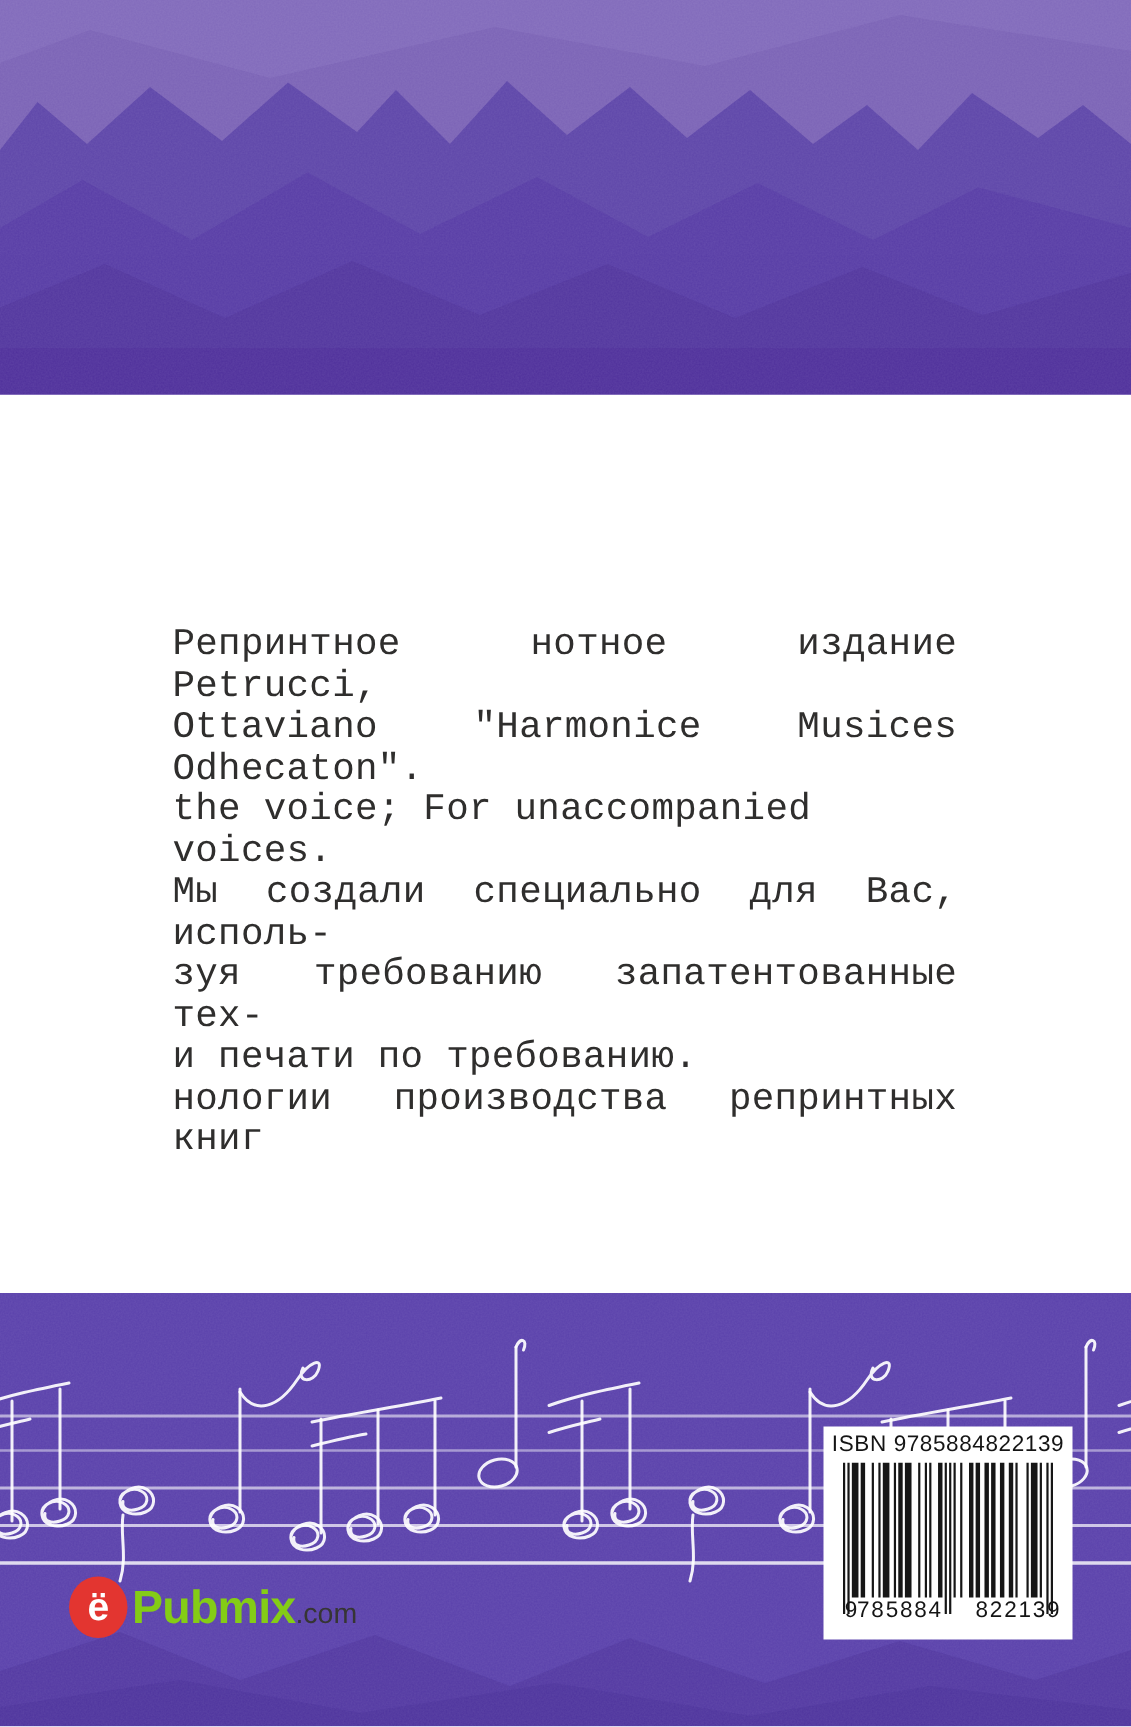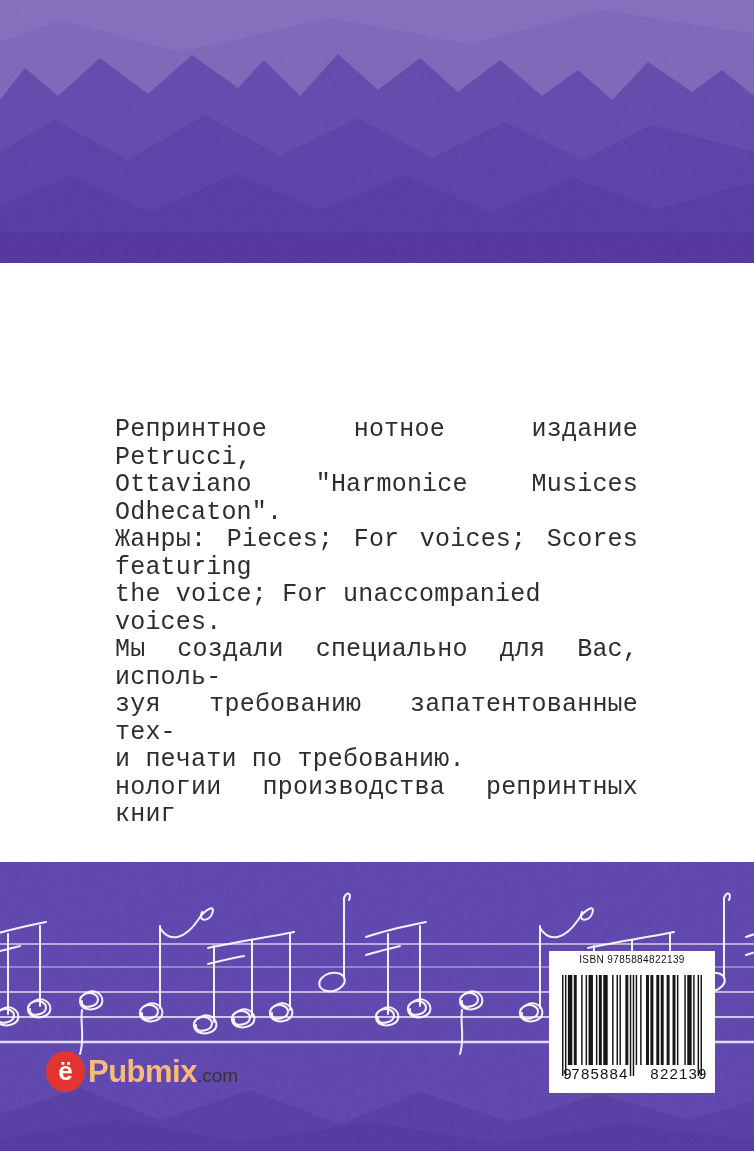--- a/index.html
+++ b/index.html
@@ -25,21 +25,21 @@
     background:var(--footer_bg,#5b42ac);
   }
   .footer-svg{position:absolute;left:0;top:0;width:754px;height:289px;}
   
   .barcode{
     position:absolute;left:549px;top:89px;width:166px;height:142px;
     background:#ffffff;
   }
   .barcode .isbn{
     position:absolute;left:0;top:3px;width:100%;text-align:center;
-    font-size:10px;letter-spacing:0.4px;color:#141414;
+    font-size:15px;letter-spacing:0.4px;color:#141414;
   }
   .barcode svg{position:absolute;left:13px;top:24px;}
   .barcode svg rect{fill:#161616;}
   .bdigit{
     position:absolute;top:114px;transform:translateX(-50%);
     font-size:15px;letter-spacing:1.2px;color:#141414;white-space:nowrap;
   }
   .bd0{left:19px;}
   .bd1{left:51px;}
   .bd2{left:130px;}
@@ -48,21 +48,21 @@
   .logo-badge{
     position:absolute;left:0;top:0;width:39px;height:41px;border-radius:50%;
     background:var(--accent_red,#e33530);
     display:flex;align-items:center;justify-content:center;
   }
   .logo-symbol{
     color:#ffffff;font-weight:700;font-size:26px;line-height:1;
     padding-bottom:2px;
   }
   .logo-text{position:absolute;left:42px;top:3px;white-space:nowrap;}
-  .logo-wordmark{font-weight:700;font-size:31px;color:#fdba74;letter-spacing:-0.5px;}
+  .logo-wordmark{font-weight:700;font-size:31px;color:#84cc16;letter-spacing:-0.5px;}
   .logo-tld{font-weight:400;font-size:19px;color:#363534;}
 </style>
 </head>
 <body>
 
 <div class="cover">
 
   <svg class="header-art" viewBox="0 0 754 263" preserveAspectRatio="none">
     <defs>
       <filter id="gr1" x="0" y="0" width="100%" height="100%">
@@ -75,21 +75,20 @@
     <polygon fill="#5e46a9" points="0,100 25,68 58,96 100,58 148,94 192,55 238,88 264,60 300,96 338,54 378,90 420,58 458,92 500,60 542,96 578,70 612,100 648,62 692,92 722,70 754,96 754,263 0,263"></polygon>
     <polygon fill="#583da6" points="0,152 55,120 128,160 205,115 280,156 358,118 432,158 505,122 582,160 652,125 754,152 754,263 0,263"></polygon>
     <polygon fill="#53379f" points="0,205 70,176 150,212 235,174 320,210 405,176 490,212 575,178 655,210 754,182 754,263 0,263"></polygon>
     <rect x="0" y="232" width="754" height="31" fill="#50319c"></rect>
     <rect x="0" y="0" width="754" height="263" filter="url(#gr1)" opacity="0.13"></rect>
   </svg>
 
   <div class="desc">
     <div class="line j">Репринтное нотное издание Petrucci,</div>
     <div class="line j">Ottaviano "Harmonice Musices Odhecaton".</div>
-    <div class="line j">Жанры: Pieces; For voices; Scores featuring</div>
     <div class="line">the voice; For unaccompanied voices.</div>
     <div class="line j">Мы создали специально для Вас, исполь-</div>
     <div class="line j">зуя требованию запатентованные тех-</div>
     <div class="line">и печати по требованию.</div>
     <div class="line j">нологии производства репринтных книг</div>
   </div>
 
   <div class="footer">
     <svg class="footer-svg" viewBox="0 0 754 289" preserveAspectRatio="none">
       <defs>

